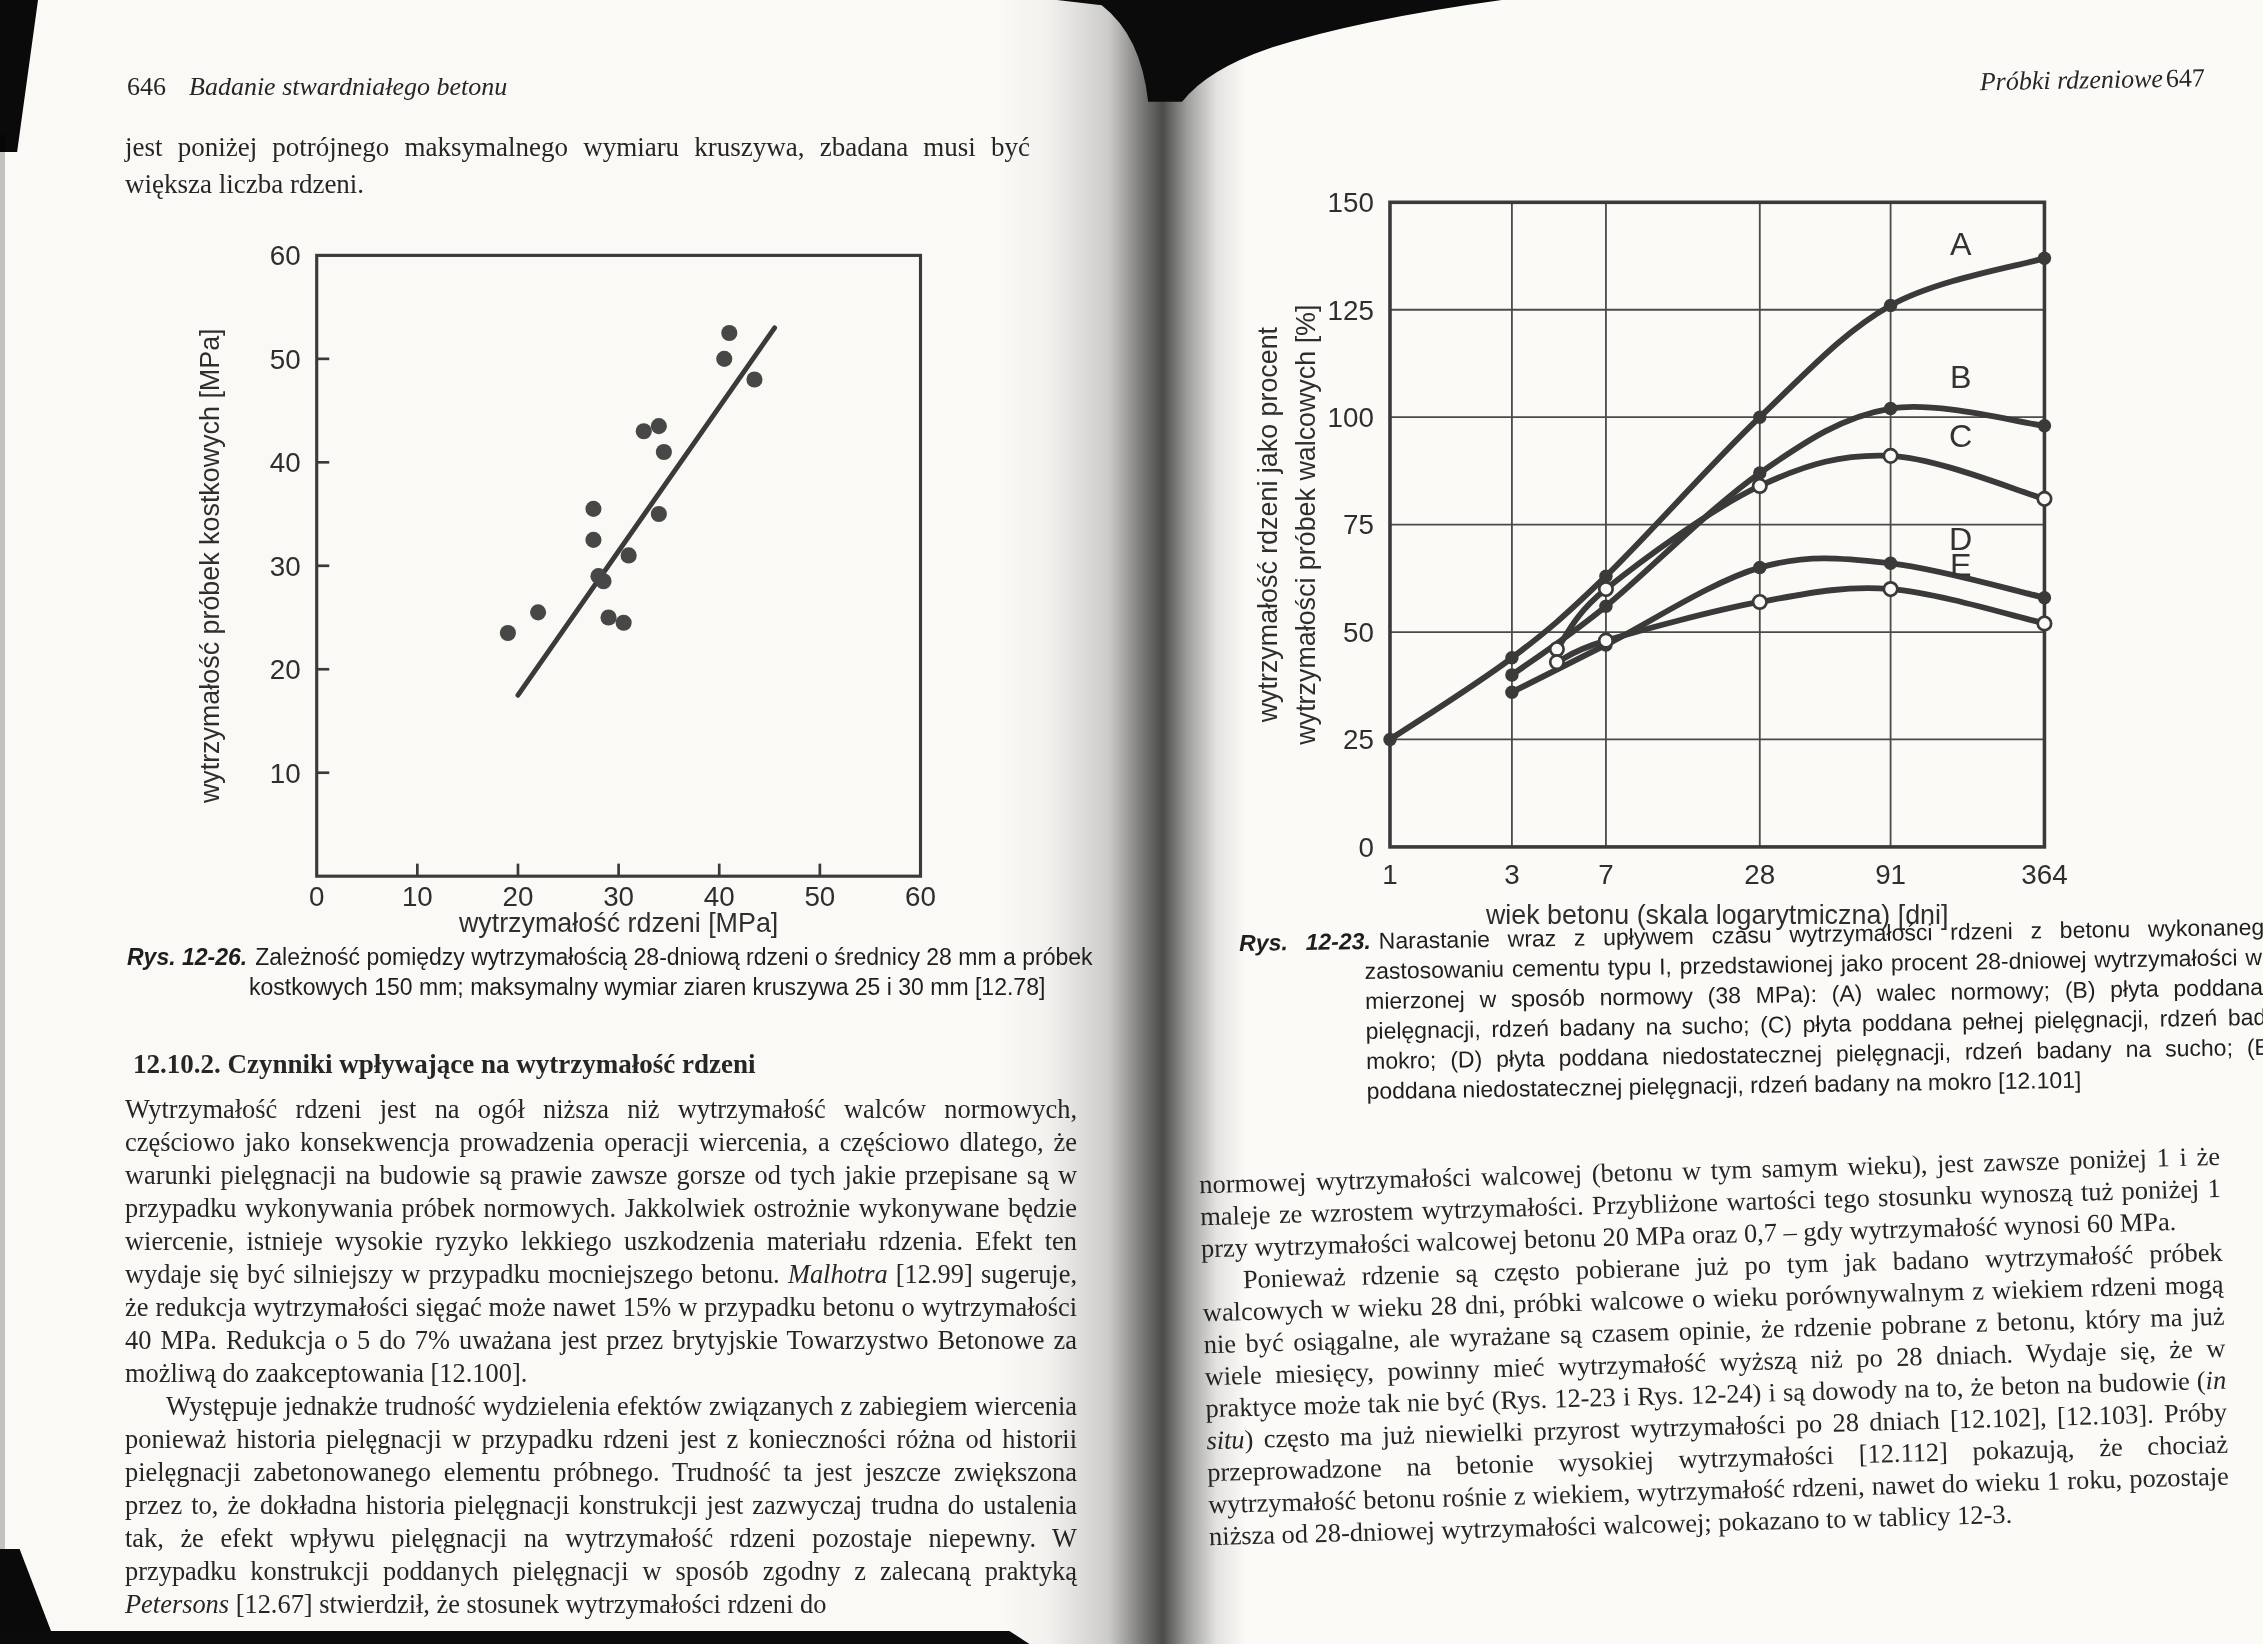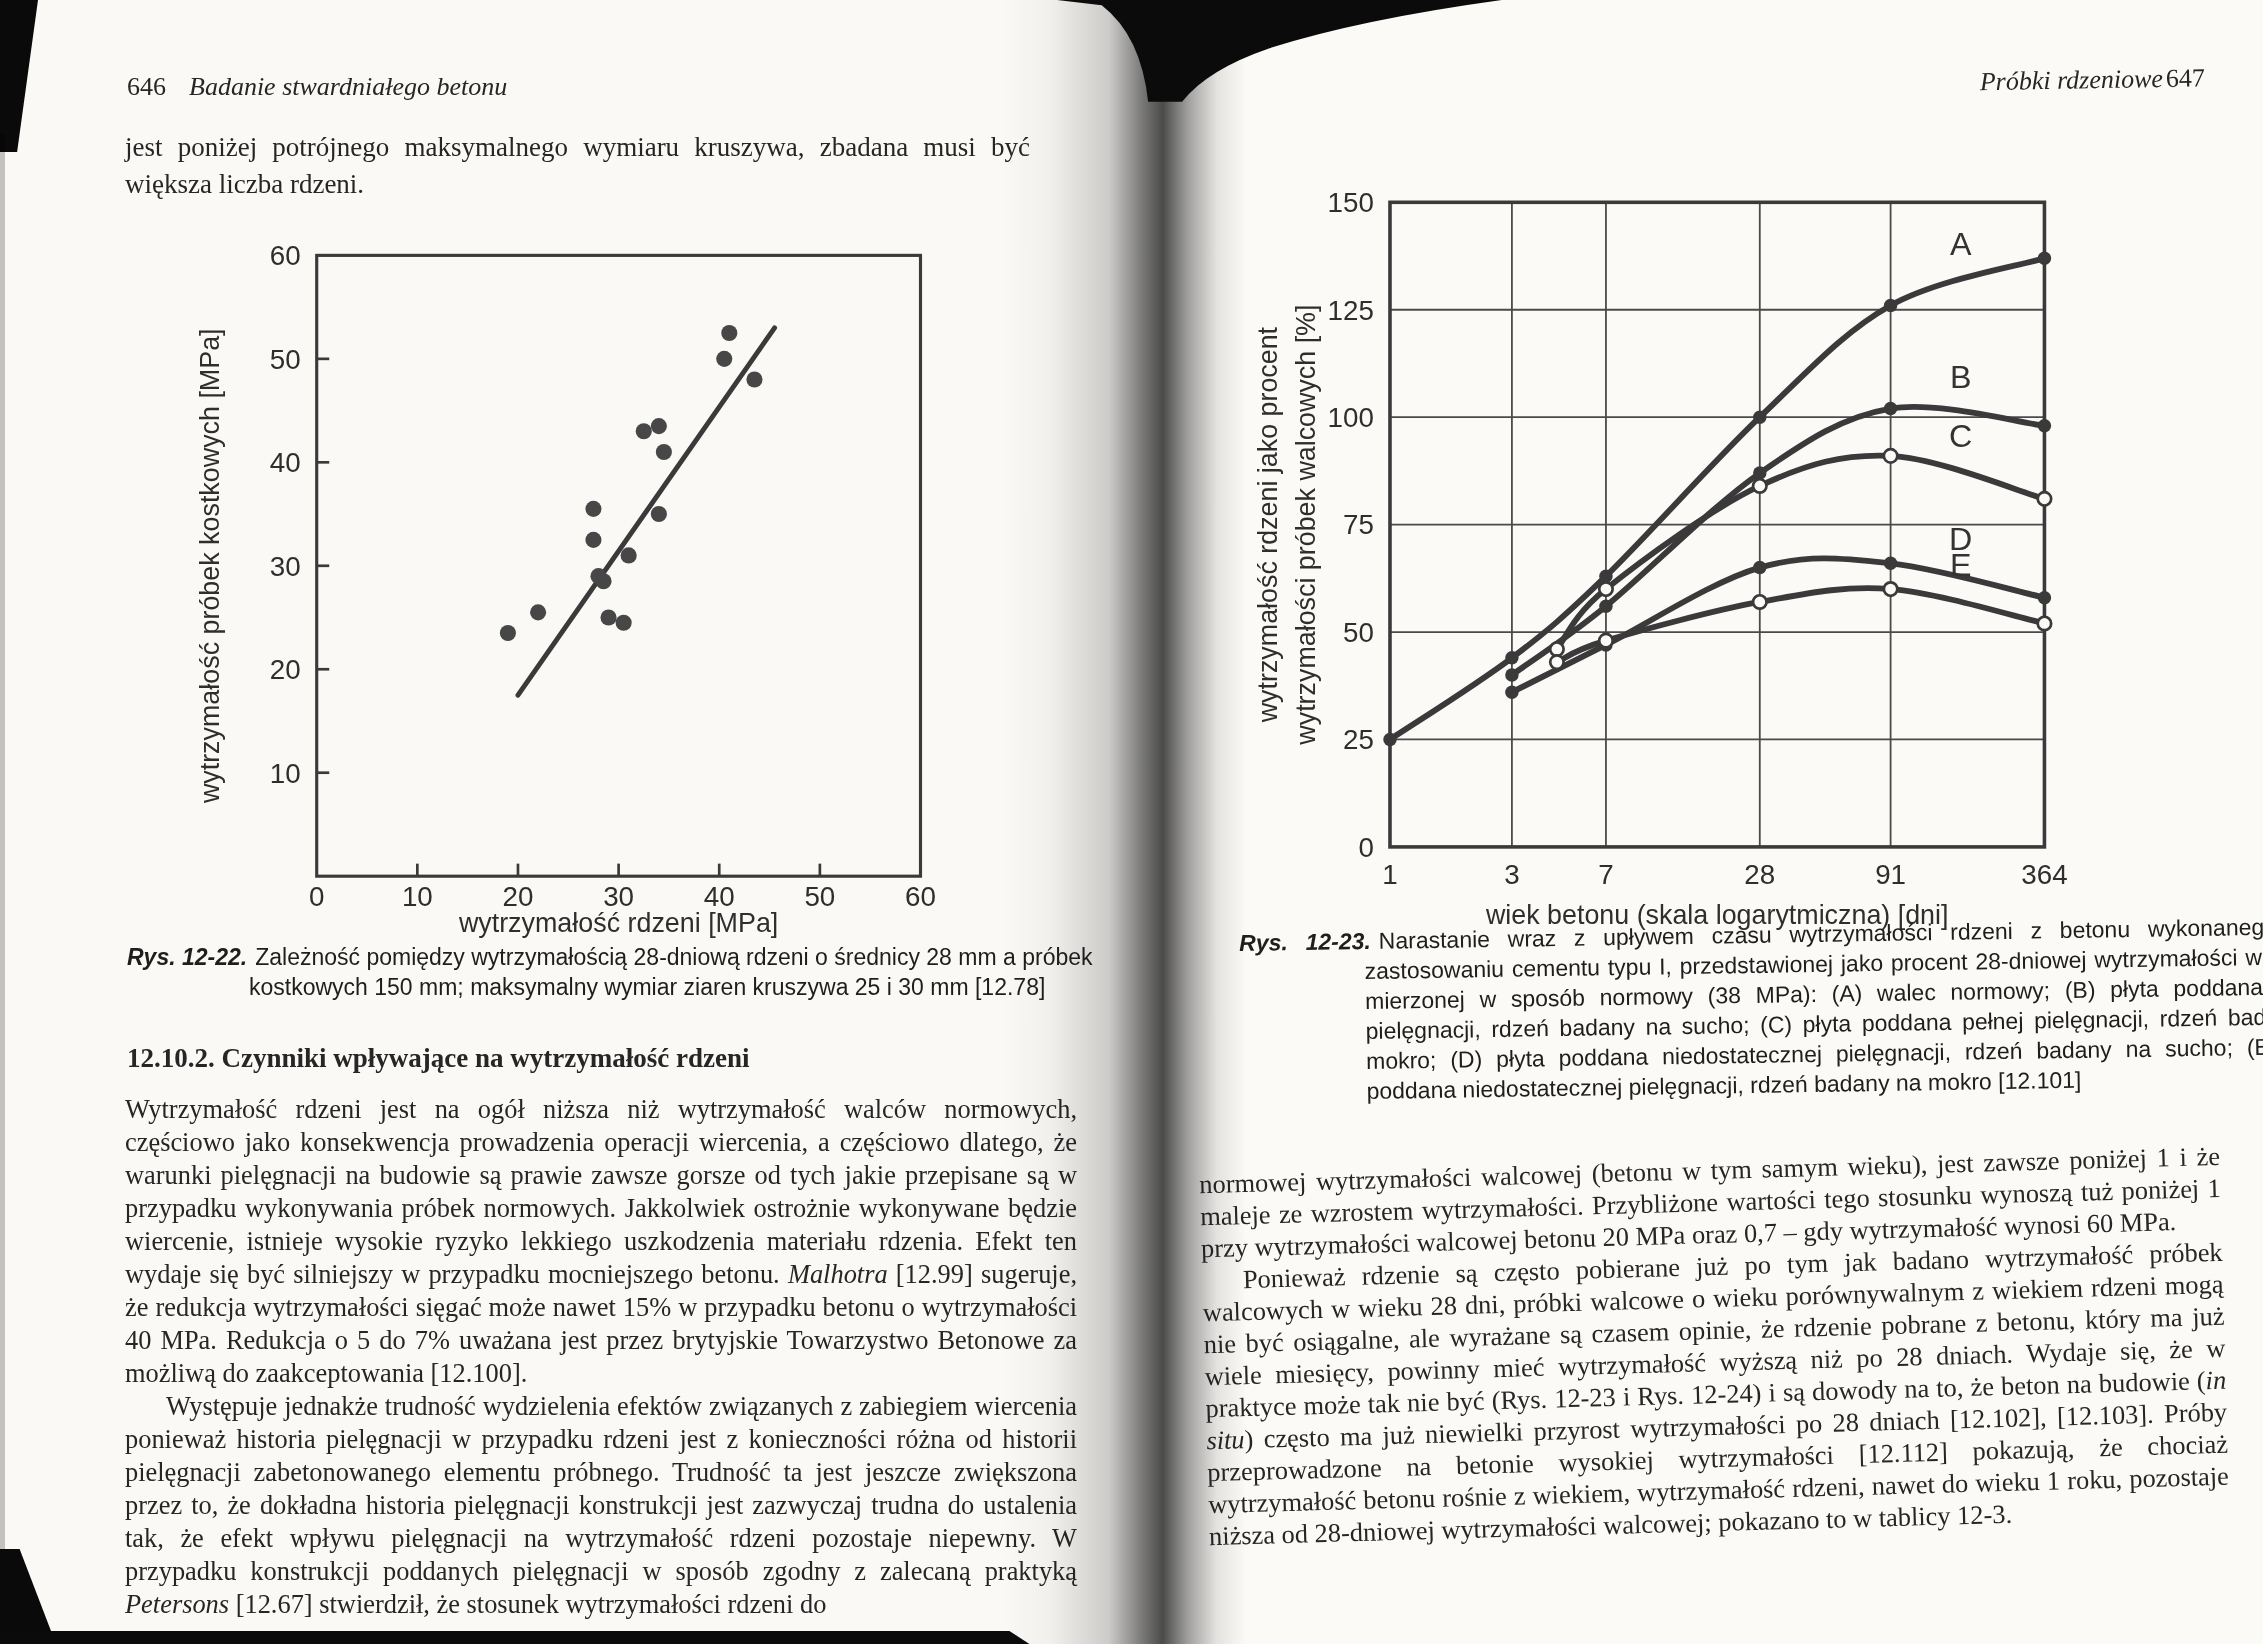--- a/index.html
+++ b/index.html
@@ -26,21 +26,21 @@
   #scatter-wrap{position:absolute;left:125px;top:240px;width:860px;height:708px;}
   #line-wrap{position:absolute;left:1236px;top:161px;width:949px;height:806px;}
 
   .caption{position:absolute;font-family:"Liberation Sans",sans-serif;
     font-size:23px;line-height:30px;color:#1e1e1e;}
   #cap-left{left:127px;top:942px;width:924px;padding-left:122px;text-indent:-122px;}
   #cap-right{left:1239px;top:928px;width:974px;padding-left:125px;text-indent:-125px;
     text-align:justify;transform:rotate(-0.9deg);transform-origin:0 0;}
   .cl{font-weight:bold;font-style:italic;margin-right:8px;}
 
-  #section-heading{position:absolute;left:125px;top:1041px;margin:2px;
+  #section-heading{position:absolute;left:125px;top:1041px;margin:8px;
     font-size:27px;font-weight:bold;}
 
   .bodyblock{position:absolute;}
   #body-left{left:125px;top:1093px;width:952px;}
   #body-right{left:1204px;top:1154px;width:1021px;transform:rotate(-1.6deg);transform-origin:50% 50%;}
   .bodyblock p{margin:0;text-align:justify;font-size:26.4px;}
   #body-left p{line-height:33px;}
   #body-right p{line-height:32px;}
   .indent{text-indent:41px;}
   .it{font-style:italic;}
@@ -118,21 +118,21 @@
           <circle cx="601.55" cy="236.45" r="9" fill="#474747"></circle>
           <circle cx="674.5666666666666" cy="103.625" r="9" fill="#474747"></circle>
           <circle cx="668.95" cy="132.5" r="9" fill="#474747"></circle>
           <circle cx="702.65" cy="155.60000000000002" r="9" fill="#474747"></circle>
           <text x="551" y="772" text-anchor="middle" class="axtitle">wytrzymałość rdzeni [MPa]</text>
           <text x="105" y="363.5" transform="rotate(-90 105 363.5)" text-anchor="middle" class="axtitle">wytrzymałość próbek kostkowych [MPa]</text>
         </svg>
     </div>
 
     <div class="caption" id="cap-left">
-      <span class="cl">Rys. 12-22.</span><span>Zależność pomiędzy wytrzymałością 28-dniową rdzeni o średnicy 28 mm a próbek kostkowych 150 mm; maksymalny wymiar ziaren kruszywa 25 i 30 mm [12.78]</span>
+      <span class="cl">Rys. 12-26.</span><span>Zależność pomiędzy wytrzymałością 28-dniową rdzeni o średnicy 28 mm a próbek kostkowych 150 mm; maksymalny wymiar ziaren kruszywa 25 i 30 mm [12.78]</span>
     </div>
 
     <h2 id="section-heading">12.10.2. Czynniki wpływające na wytrzymałość rdzeni</h2>
 
     <div class="bodyblock" id="body-left">
       <p><span>Wytrzymałość rdzeni jest na ogół niższa niż wytrzymałość walców normowych, częściowo jako konsekwencja prowadzenia operacji wiercenia, a częściowo dlatego, że warunki pielęgnacji na budowie są prawie zawsze gorsze od tych jakie przepisane są w przypadku wykonywania próbek normowych. Jakkolwiek ostrożnie wykonywane będzie wiercenie, istnieje wysokie ryzyko lekkiego uszkodzenia materiału rdzenia. Efekt ten wydaje się być silniejszy w przypadku mocniejszego betonu. </span><span class="it">Malhotra</span><span> [12.99] sugeruje, że redukcja wytrzymałości sięgać może nawet 15% w przypadku betonu o wytrzymałości 40 MPa. Redukcja o 5 do 7% uważana jest przez brytyjskie Towarzystwo Betonowe za możliwą do zaakceptowania [12.100].</span></p>
       <p class="indent"><span>Występuje jednakże trudność wydzielenia efektów związanych z zabiegiem wiercenia ponieważ historia pielęgnacji w przypadku rdzeni jest z konieczności różna od historii pielęgnacji zabetonowanego elementu próbnego. Trudność ta jest jeszcze zwiększona przez to, że dokładna historia pielęgnacji konstrukcji jest zazwyczaj trudna do ustalenia tak, że efekt wpływu pielęgnacji na wytrzymałość rdzeni pozostaje niepewny. W przypadku konstrukcji poddanych pielęgnacji w sposób zgodny z zalecaną praktyką </span><span class="it">Petersons</span><span> [12.67] stwierdził, że stosunek wytrzymałości rdzeni do</span></p>
     </div>
   </div>
 

